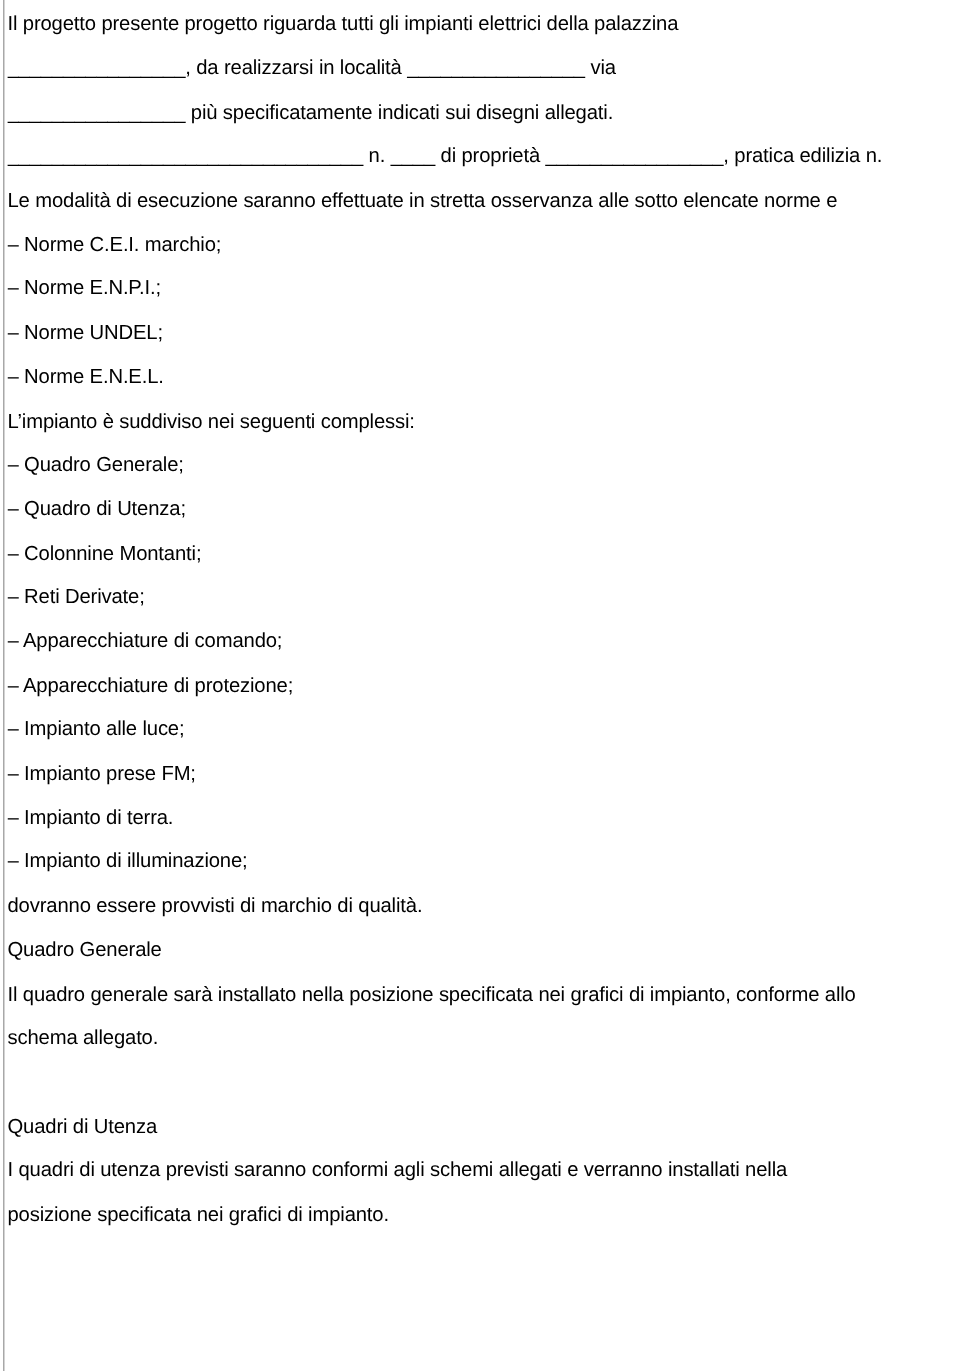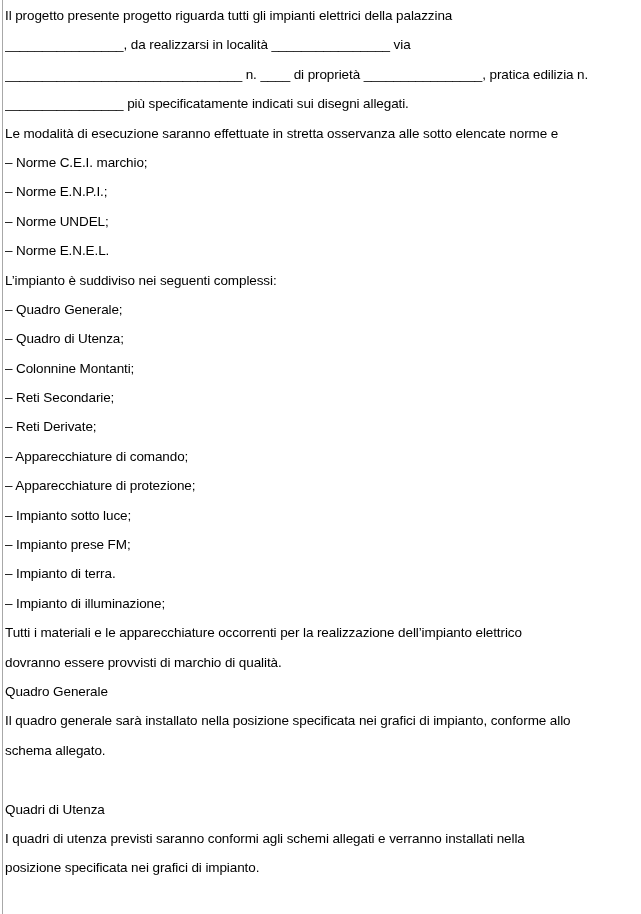--- a/index.html
+++ b/index.html
@@ -40,40 +40,38 @@
   }
 </style>
 </head>
 <body>
 
 <div class="page" style="background: rgb(255, 255, 255); color: rgb(0, 0, 0);">
   <div class="left-edge" style="background: rgb(168, 168, 168);"></div>
   <div class="doc" id="doc-body">
       <div class="line">Il progetto presente progetto riguarda tutti gli impianti elettrici della palazzina</div>
       <div class="line">________________, da realizzarsi in località ________________ via</div>
+      <div class="line">________________ più specificatamente indicati sui disegni allegati.</div>
       <div class="line">________________________________ n. ____ di proprietà ________________, pratica edilizia n.</div>
-      <div class="line">________________ più specificatamente indicati sui disegni allegati.</div>
       <div class="line">Le modalità di esecuzione saranno effettuate in stretta osservanza alle sotto elencate norme e</div>
       <div class="line">– Norme C.E.I. marchio;</div>
       <div class="line">– Norme E.N.P.I.;</div>
       <div class="line">– Norme UNDEL;</div>
       <div class="line">– Norme E.N.E.L.</div>
       <div class="line">L’impianto è suddiviso nei seguenti complessi:</div>
       <div class="line">– Quadro Generale;</div>
       <div class="line">– Quadro di Utenza;</div>
       <div class="line">– Colonnine Montanti;</div>
-      <div class="line">– Reti Secondarie;</div>
       <div class="line">– Reti Derivate;</div>
       <div class="line">– Apparecchiature di comando;</div>
       <div class="line">– Apparecchiature di protezione;</div>
-      <div class="line">– Impianto sotto luce;</div>
+      <div class="line">– Impianto alle luce;</div>
       <div class="line">– Impianto prese FM;</div>
       <div class="line">– Impianto di terra.</div>
       <div class="line">– Impianto di illuminazione;</div>
-      <div class="line">Tutti i materiali e le apparecchiature occorrenti per la realizzazione dell’impianto elettrico</div>
       <div class="line">dovranno essere provvisti di marchio di qualità.</div>
       <div class="line">Quadro Generale</div>
       <div class="line">Il quadro generale sarà installato nella posizione specificata nei grafici di impianto, conforme allo</div>
       <div class="line">schema allegato.</div>
       <div class="line"></div>
       <div class="line">Quadri di Utenza</div>
       <div class="line">I quadri di utenza previsti saranno conformi agli schemi allegati e verranno installati nella</div>
       <div class="line">posizione specificata nei grafici di impianto.</div>
     </div>
 </div>

